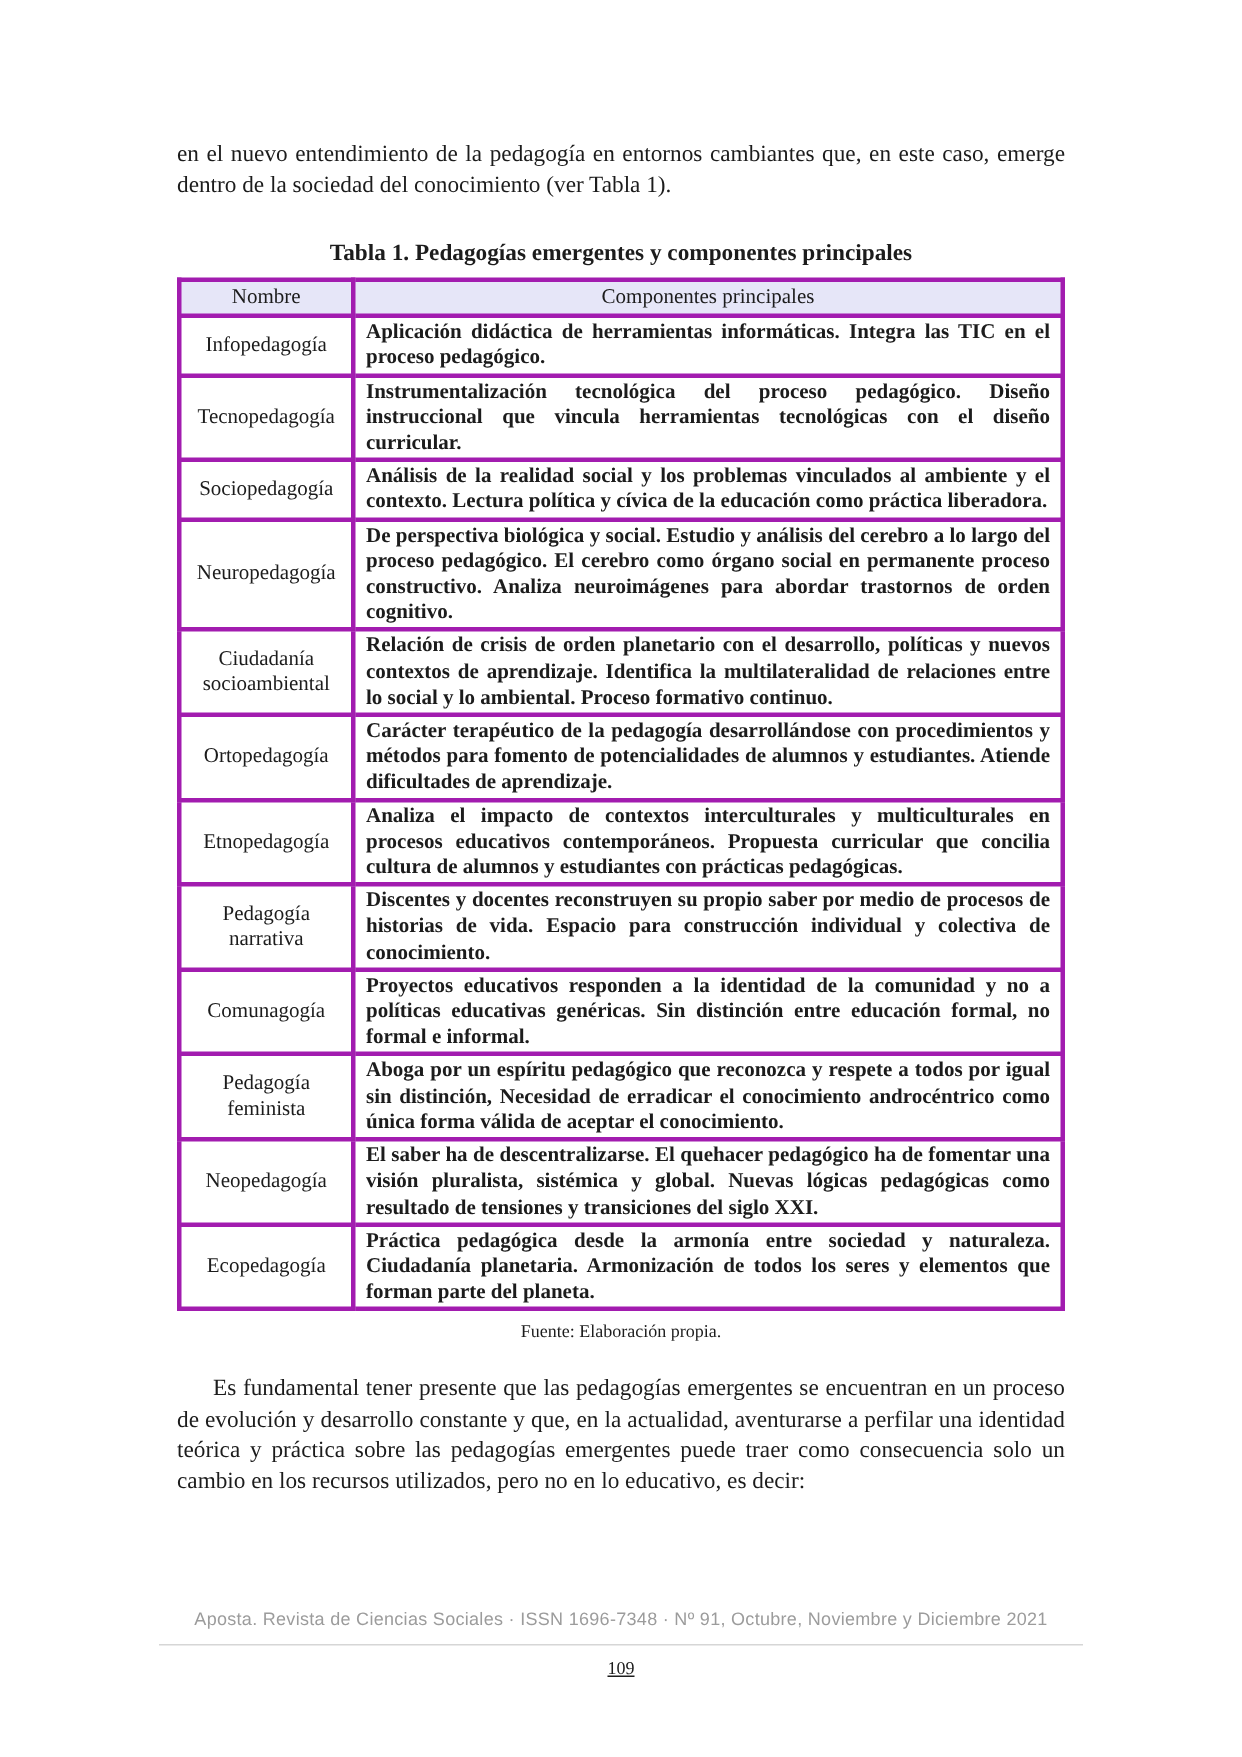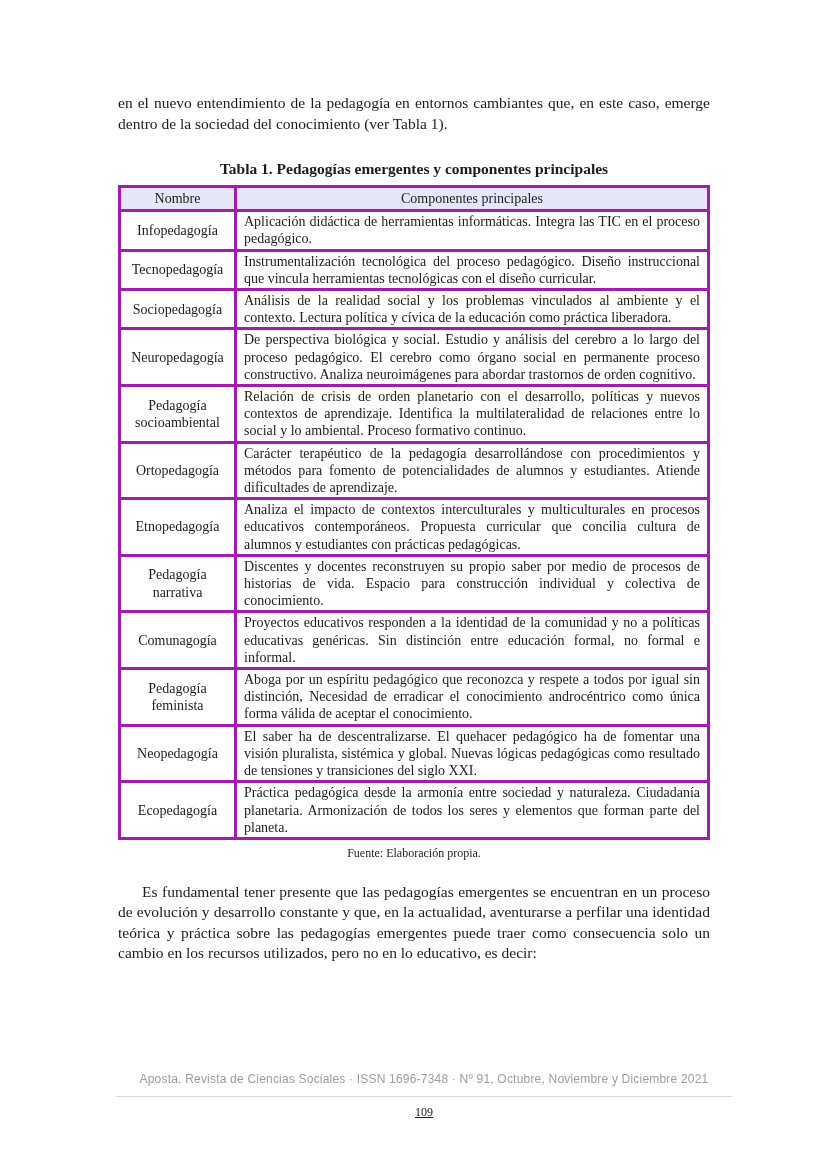--- a/index.html
+++ b/index.html
@@ -48,31 +48,31 @@
     padding: 1px 7px;
     vertical-align: middle;
   }
   table.pedagogies th {
     background: #e6e6f8;
     font-weight: normal;
     text-align: center;
     padding: 2px 4px;
   }
   td.name-cell { text-align: center; padding: 1px 3px; }
-  td.comp-cell { text-align: justify; }
+  td.comp-cell { text-align: justify; font-weight: bold; }
   .source-note {
     text-align: center;
     font-size: 12px;
     line-height: 14px;
     margin-top: 6px;
   }
   .closing { margin-top: 22px; }
   .footer {
     position: absolute;
-    left: 116px;
+    left: 106px;
     top: 1072px;
     width: 616px;
     text-align: center;
   }
   .journal-line {
     font-family: "Liberation Sans", sans-serif;
     font-size: 12px;
     line-height: 14px;
     color: #9c9c9c;
     letter-spacing: 0.2px;
@@ -122,21 +122,21 @@
         </tr>
         <tr>
           <td class="name-cell">Sociopedagogía</td>
           <td class="comp-cell">Análisis de la realidad social y los problemas vinculados al ambiente y el contexto. Lectura política y cívica de la educación como práctica liberadora.</td>
         </tr>
         <tr>
           <td class="name-cell">Neuropedagogía</td>
           <td class="comp-cell">De perspectiva biológica y social. Estudio y análisis del cerebro a lo largo del proceso pedagógico. El cerebro como órgano social en permanente proceso constructivo. Analiza neuroimágenes para abordar trastornos de orden cognitivo.</td>
         </tr>
         <tr>
-          <td class="name-cell">Pedagogía socioambiental</td>
+          <td class="name-cell">Ciudadanía socioambiental</td>
           <td class="comp-cell">Relación de crisis de orden planetario con el desarrollo, políticas y nuevos contextos de aprendizaje. Identifica la multilateralidad de relaciones entre lo social y lo ambiental. Proceso formativo continuo.</td>
         </tr>
         <tr>
           <td class="name-cell">Ortopedagogía</td>
           <td class="comp-cell">Carácter terapéutico de la pedagogía desarrollándose con procedimientos y métodos para fomento de potencialidades de alumnos y estudiantes. Atiende dificultades de aprendizaje.</td>
         </tr>
         <tr>
           <td class="name-cell">Etnopedagogía</td>
           <td class="comp-cell">Analiza el impacto de contextos interculturales y multiculturales en procesos educativos contemporáneos. Propuesta curricular que concilia cultura de alumnos y estudiantes con prácticas pedagógicas.</td>
         </tr>

